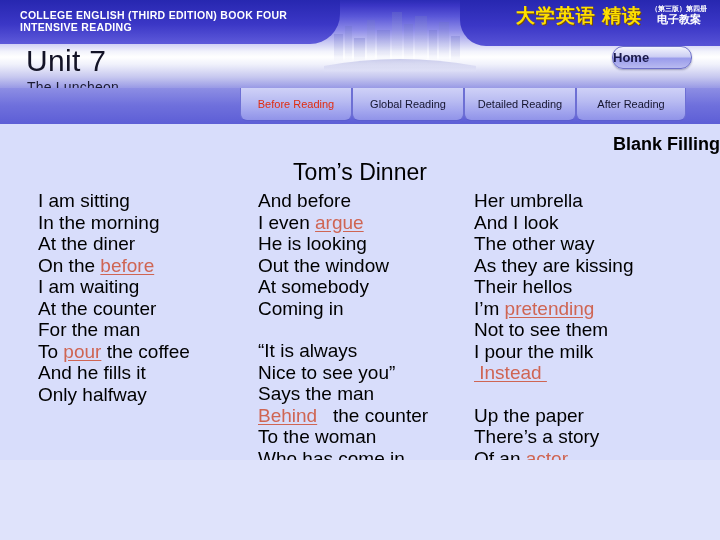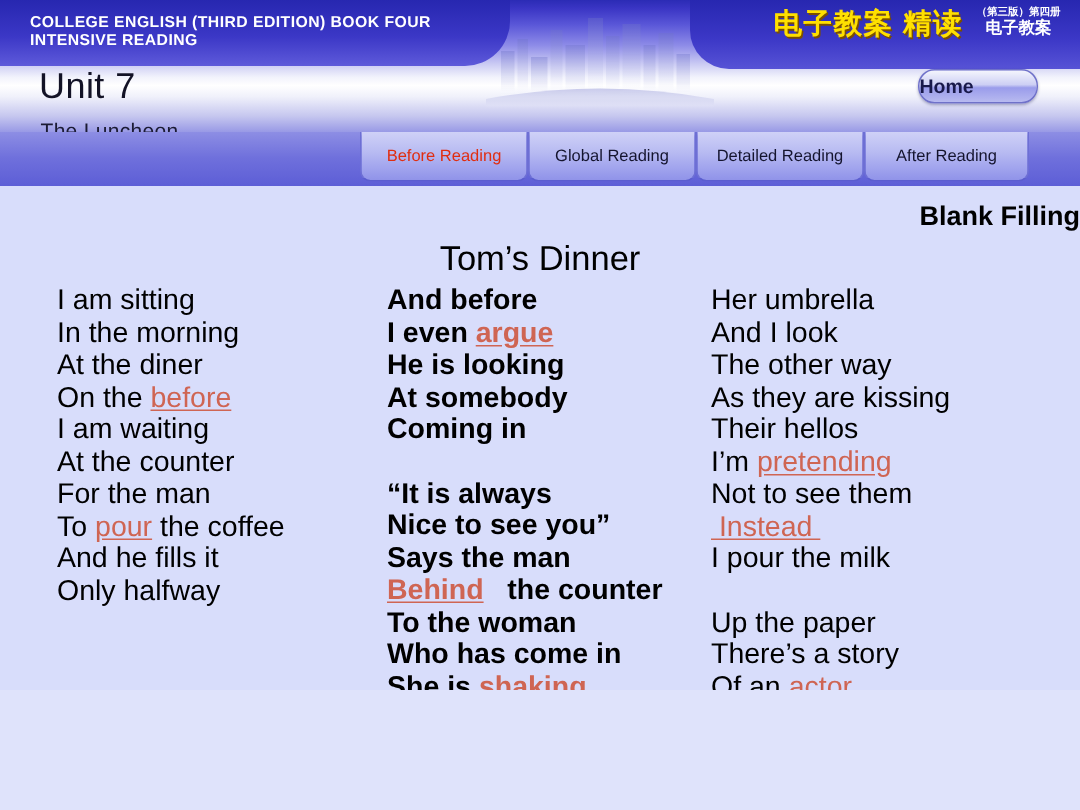--- a/index.html
+++ b/index.html
@@ -98,21 +98,21 @@
     font-weight: bold;
     text-align: center;
     line-height: 10px;
     white-space: nowrap;
   }
   .cn-sub .l2 { font-size: 11px; display:block; }
 
   .unit-title {
     position: absolute;
     left: 26px; top: 44px;
-    font-size: 24px;
+    font-size: 30px;
     color: #131326;
     font-weight: normal;
     letter-spacing: .3px;
   }
   .unit-sub {
     position: absolute;
     left: 27px; top: 79px;
     font-size: 14px;
     color: #1b1b33;
     letter-spacing: .2px;
@@ -193,21 +193,21 @@
 
   .col {
     position: absolute;
     top: 66px;
     font-size: 19px;
     color: #000000;
     line-height: 21.5px;
     white-space: nowrap;
   }
   #col1 { left: 38px; }
-  #col2 { left: 258px; font-weight: bold; }
+  #col2 { left: 258px; }
   #col3 { left: 474px; }
 
   .blank {
     color: #cf6553;
     text-decoration: underline;
     text-underline-offset: 2px;
   }
   .stanza-gap { height: 21px; }
 
   
@@ -254,21 +254,21 @@
         <path d="M4 66 Q80 52 156 66 L156 72 L4 72 Z"></path>
       </g>
     </svg>
 
     <div class="hdr-left-cut"></div>
     <div class="header-band-top right-cut"></div>
 
     <div class="course-line1">COLLEGE ENGLISH (THIRD EDITION) BOOK FOUR</div>
     <div class="course-line2">INTENSIVE READING</div>
 
-    <div class="cn-title" style="right:78px;">电子教案 精读</div>
+    <div class="cn-title" style="right:78px;">大学英语 精读</div>
     <div class="cn-sub" style="right:6px; top:4px;">
       <span>（第三版）第四册</span>
       <span class="l2">电子教案</span>
     </div>
 
     <div class="unit-title">Unit 7</div>
     <div class="unit-sub">The Luncheon</div>
 
     <div class="home-btn">Home</div>
   </div>
@@ -296,41 +296,42 @@
         <div><span>At&nbsp;the&nbsp;counter</span></div>
         <div><span>For&nbsp;the&nbsp;man</span></div>
         <div><span>To&nbsp;</span><span class="blank">pour</span><span>&nbsp;the&nbsp;coffee</span></div>
         <div><span>And&nbsp;he&nbsp;fills&nbsp;it</span></div>
         <div><span>Only&nbsp;halfway</span></div>
       </div>
     <div class="col" id="col2">
         <div><span>And&nbsp;before</span></div>
         <div><span>I&nbsp;even&nbsp;</span><span class="blank">argue</span><span>&nbsp;</span></div>
         <div><span>He&nbsp;is&nbsp;looking</span></div>
+        <div><span>Out&nbsp;the&nbsp;window</span></div>
         <div><span>At&nbsp;somebody</span></div>
         <div><span>Coming&nbsp;in</span></div>
         <div class="stanza-gap">&nbsp;</div>
         <div><span>“It&nbsp;is&nbsp;always</span></div>
         <div><span>Nice&nbsp;to&nbsp;see&nbsp;you”</span></div>
         <div><span>Says&nbsp;the&nbsp;man</span></div>
         <div><span class="blank">Behind</span><span>&nbsp;&nbsp;&nbsp;the&nbsp;counter</span></div>
         <div><span>To&nbsp;the&nbsp;woman</span></div>
         <div><span>Who&nbsp;has&nbsp;come&nbsp;in</span></div>
         <div><span>She&nbsp;is&nbsp;</span><span class="blank">shaking</span><span>&nbsp;</span></div>
       </div>
     <div class="col" id="col3">
         <div><span>Her&nbsp;umbrella</span></div>
         <div><span>And&nbsp;I&nbsp;look</span></div>
         <div><span>The&nbsp;other&nbsp;way</span></div>
         <div><span>As&nbsp;they&nbsp;are&nbsp;kissing</span></div>
         <div><span>Their&nbsp;hellos</span></div>
         <div><span>I’m&nbsp;</span><span class="blank">pretending</span></div>
         <div><span>Not&nbsp;to&nbsp;see&nbsp;them</span></div>
+        <div><span>I&nbsp;pour&nbsp;the&nbsp;milk</span></div>
         <div><span class="blank">&nbsp;Instead&nbsp;</span></div>
-        <div><span>I&nbsp;pour&nbsp;the&nbsp;milk</span></div>
         <div class="stanza-gap">&nbsp;</div>
         <div><span>Up&nbsp;the&nbsp;paper</span></div>
         <div><span>There’s&nbsp;a&nbsp;story</span></div>
         <div><span>Of&nbsp;an&nbsp;</span><span class="blank">actor</span><span>&nbsp;</span></div>
       </div>
 
   </div>
 
   <div class="footer">
     

